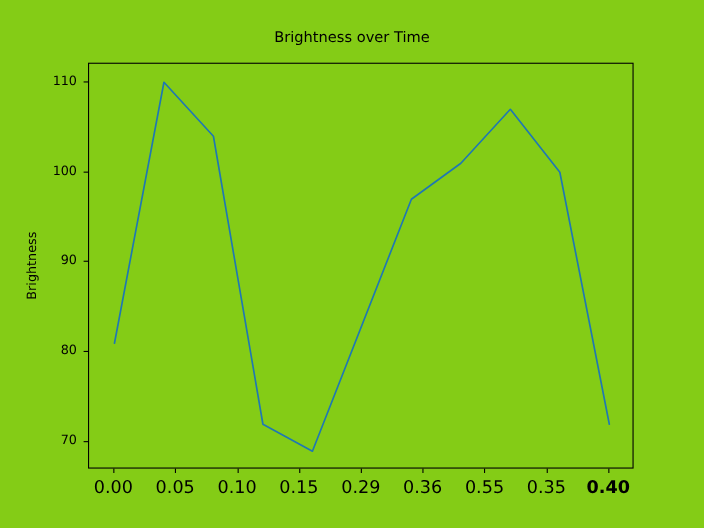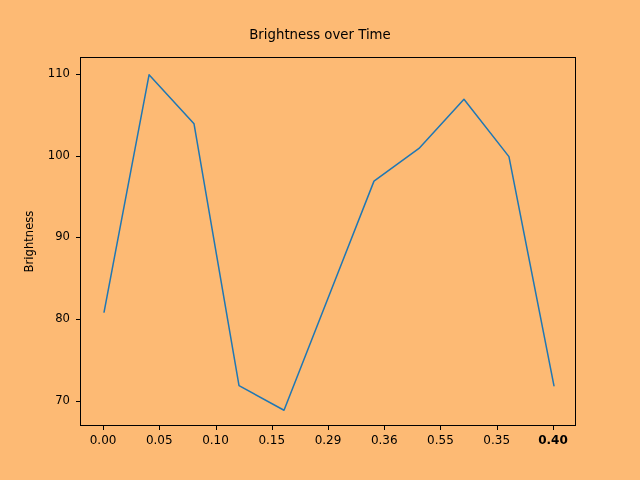--- a/index.html
+++ b/index.html
@@ -10,21 +10,21 @@
   body {
     width: 640px;
     height: 480px;
     overflow: hidden;
     font-family: "DejaVu Sans", sans-serif;
   }
   #figure {
     position: relative;
     width: 640px;
     height: 480px;
-    background: #fdba74;
+    background: #84cc16;
   }
   #chart-title {
     position: absolute;
     left: 0;
     top: 27px;
     width: 640px;
     text-align: center;
     font-size: 13.3px;
     color: #000000;
     line-height: 16px;
@@ -53,21 +53,21 @@
   .ytick-label {
     position: absolute;
     right: 650px; 
     font-size: 11.6px;
     color: #000000;
     text-align: right;
     white-space: nowrap;
   }
   .xtick-label {
     position: absolute;
-    font-size: 12px;
+    font-size: 16px;
     color: #000000;
     text-align: center;
     white-space: nowrap;
   }
   .tick-mark-y {
     position: absolute;
     width: 4px;
     height: 1px;
     background: #000000;
   }

